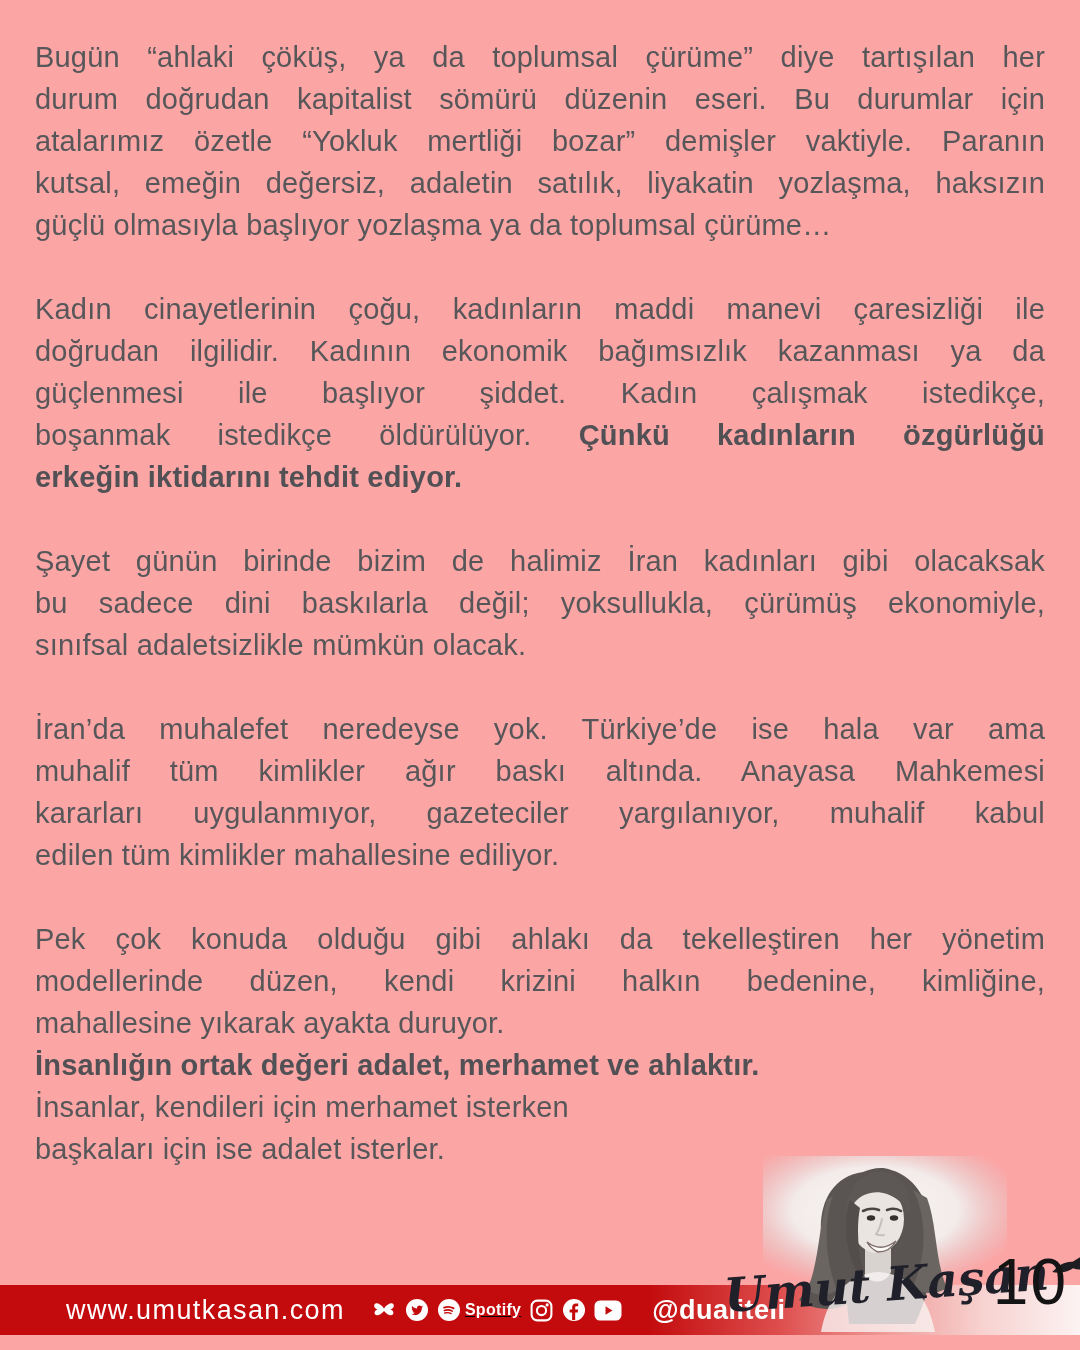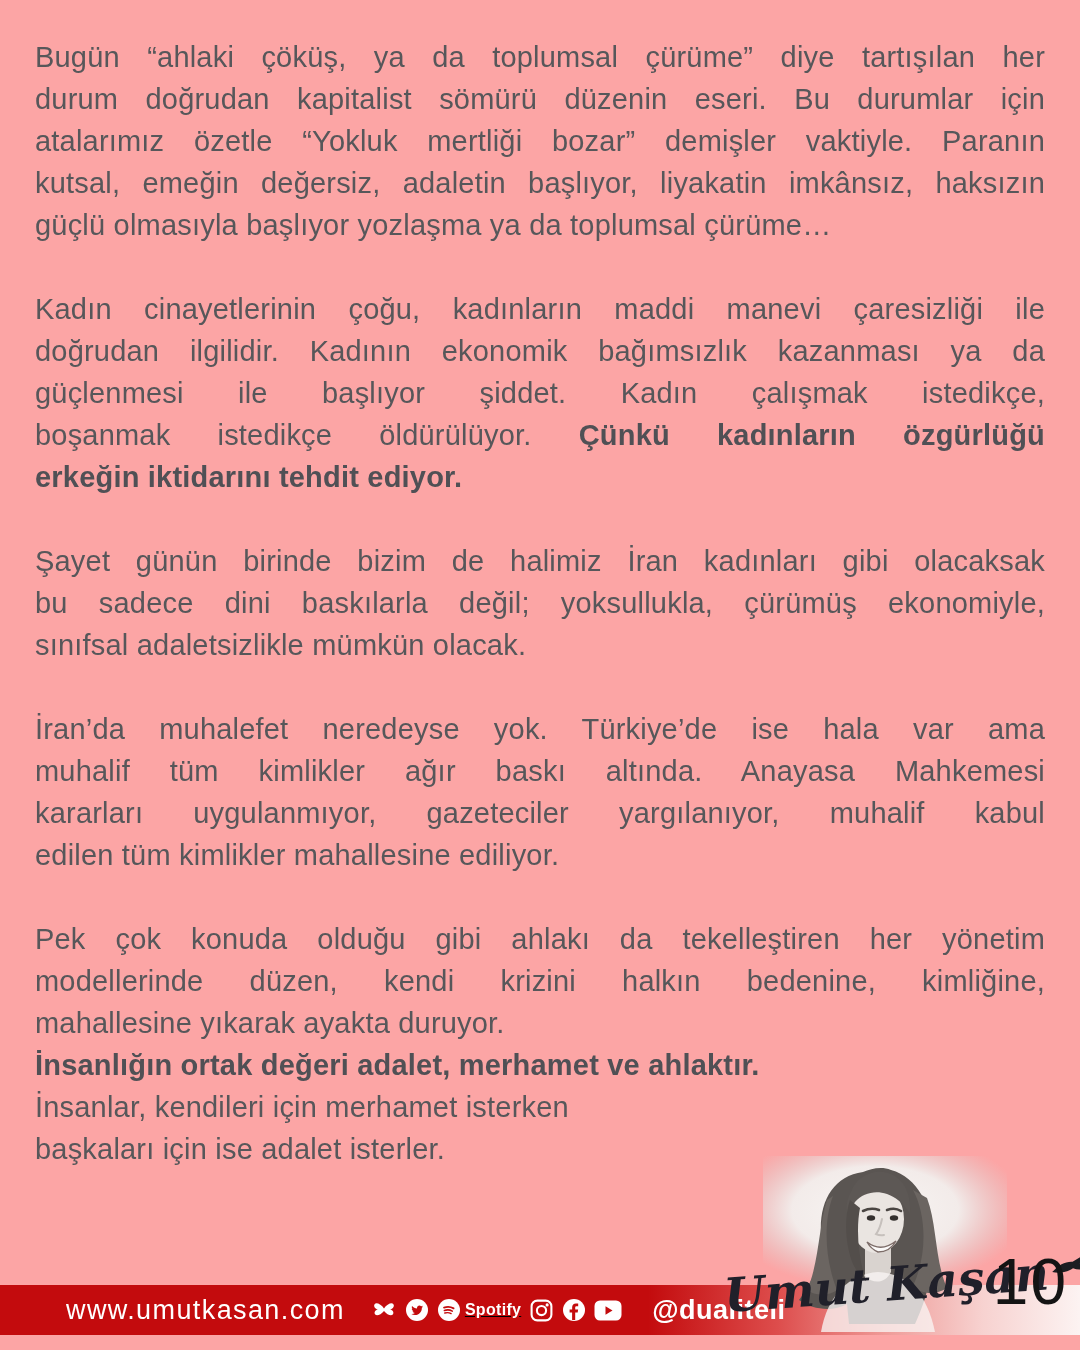--- a/index.html
+++ b/index.html
@@ -56,21 +56,21 @@
 </head>
 <body>
 
 <div class="canvas">
 
   <main class="article">
       <div class="paragraph">
         <div class="line jl"><span class="seg">Bugün “ahlaki çöküş, ya da toplumsal çürüme” diye tartışılan her</span></div>
         <div class="line jl"><span class="seg">durum doğrudan kapitalist sömürü düzenin eseri. Bu durumlar için</span></div>
         <div class="line jl"><span class="seg">atalarımız özetle “Yokluk mertliği bozar” demişler vaktiyle. Paranın</span></div>
-        <div class="line jl"><span class="seg">kutsal, emeğin değersiz, adaletin başlıyor, liyakatin imkânsız, haksızın</span></div>
+        <div class="line jl"><span class="seg">kutsal, emeğin değersiz, adaletin satılık, liyakatin yozlaşma, haksızın</span></div>
         <div class="line"><span class="seg">güçlü olmasıyla başlıyor yozlaşma ya da toplumsal çürüme…</span></div>
       </div>
       <div class="paragraph">
         <div class="line jl"><span class="seg">Kadın cinayetlerinin çoğu, kadınların maddi manevi çaresizliği ile</span></div>
         <div class="line jl"><span class="seg">doğrudan ilgilidir. Kadının ekonomik bağımsızlık kazanması ya da</span></div>
         <div class="line jl"><span class="seg">güçlenmesi ile başlıyor şiddet. Kadın çalışmak istedikçe,</span></div>
         <div class="line jl"><span class="seg">boşanmak istedikçe öldürülüyor. </span><span class="seg b">Çünkü kadınların özgürlüğü</span></div>
         <div class="line"><span class="seg b">erkeğin iktidarını tehdit ediyor.</span></div>
       </div>
       <div class="paragraph">

